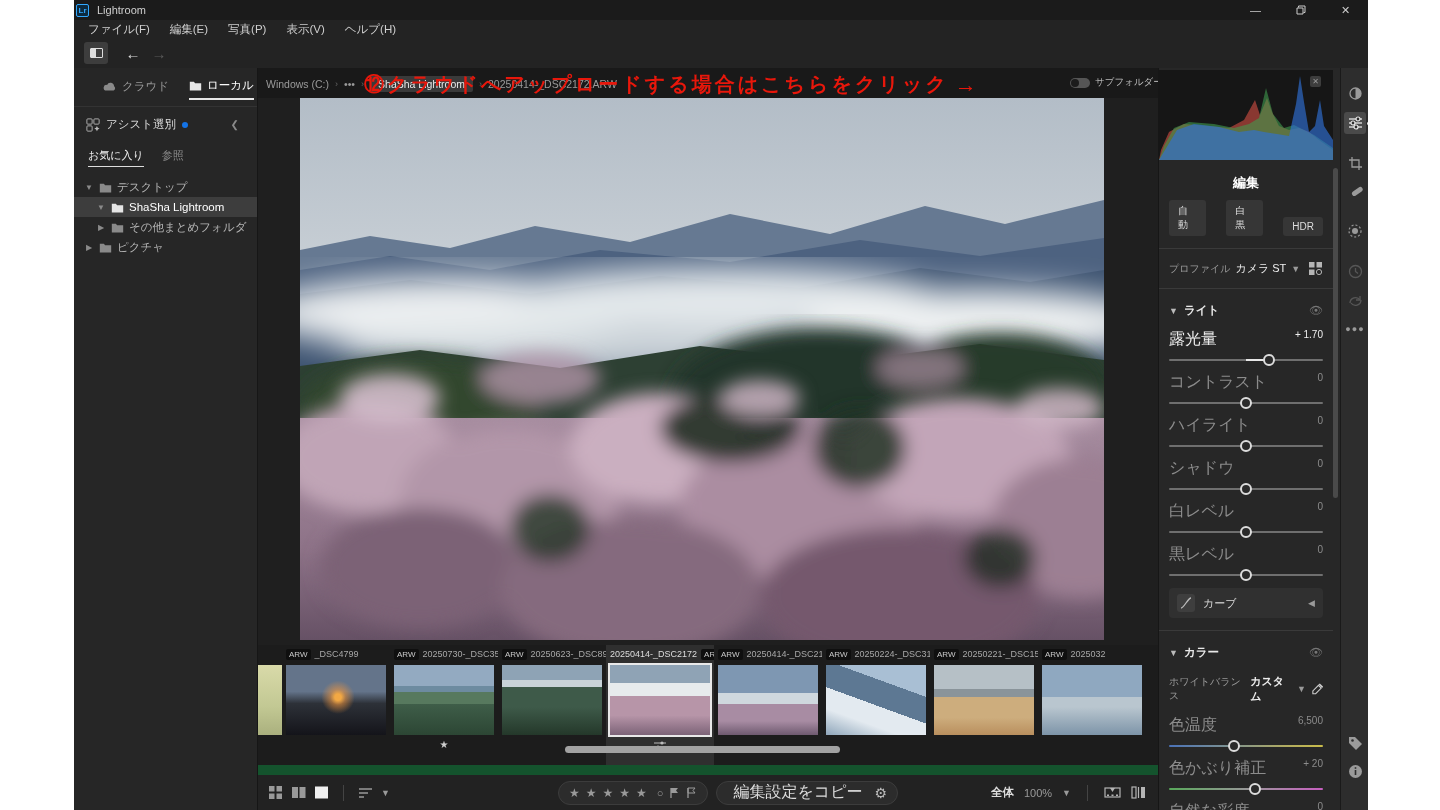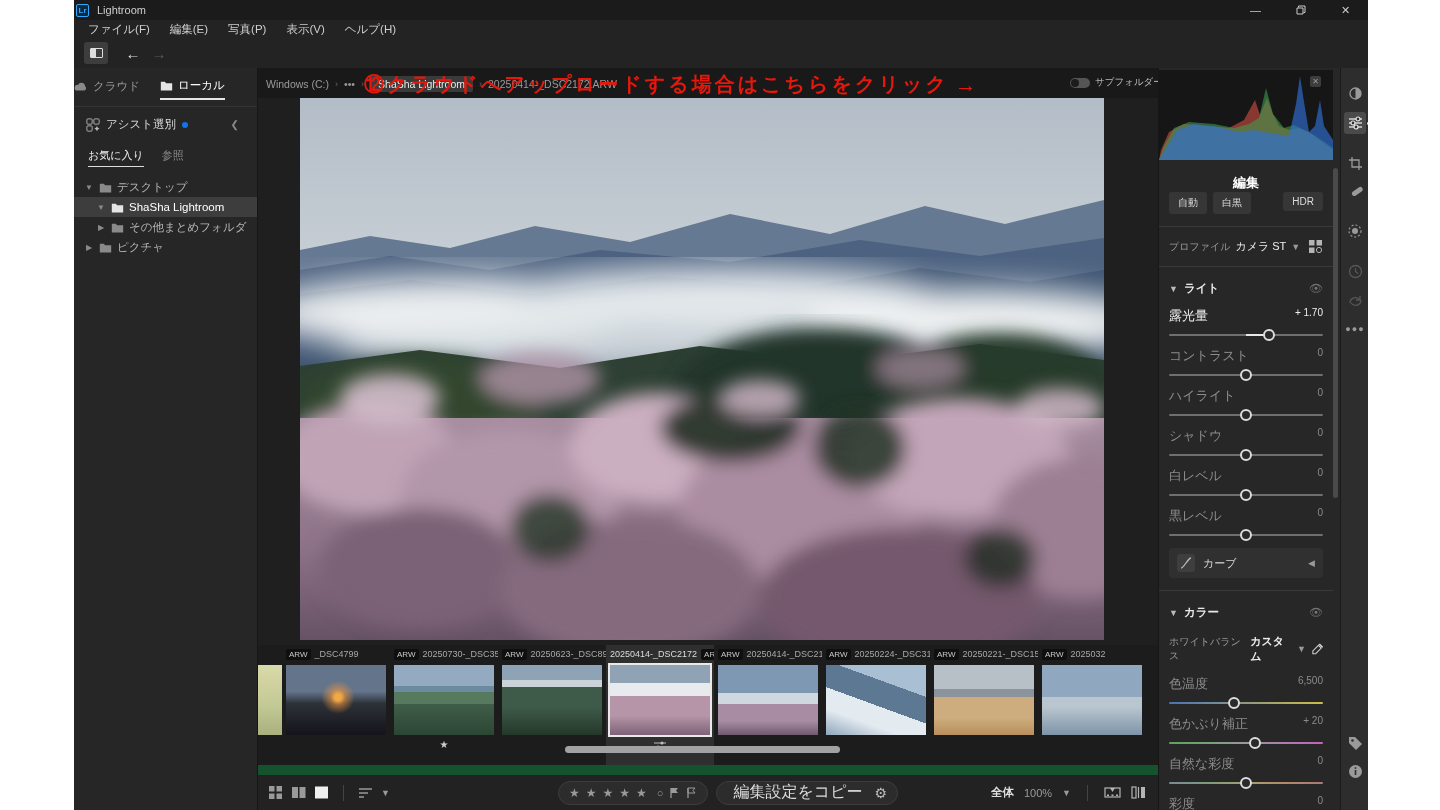--- a/index.html
+++ b/index.html
@@ -36,21 +36,21 @@
   .search-wrap { position:absolute; left:406px; top:43px; width:440px; height:21px;
     background:#2a2a2a; border:1px solid #454545; border-radius:3px;
     display:flex; align-items:center; justify-content:center; }
   .search-wrap svg { margin-right:6px; }
   .search-ph { font-size:11px; color:#8f8f8f; }
   .top-icons { position:absolute; right:6px; top:42px; display:flex; gap:14px; align-items:center; }
 
   
   .sidebar { position:absolute; left:0; top:68px; width:184px; bottom:0;
     background:#262626; border-right:1px solid #161616; }
-  .side-tabs { display:flex; gap:20px; padding:10px 0 6px 0; border-bottom:1px solid #333; }
+  .side-tabs { display:flex; gap:20px; padding:10px 0 6px 29px; border-bottom:1px solid #333; }
   .side-tab { font-size:11.5px; color:#999; display:flex; gap:5px; align-items:center; padding-bottom:5px; }
   .side-tab.active { color:#fff; border-bottom:2px solid #e6e6e6; }
   .assist-row { display:flex; align-items:center; gap:6px; padding:10px 8px 8px 12px; }
   .assist-label { font-size:11.5px; color:#ddd; }
   .blue-dot { width:6px; height:6px; border-radius:50%; background:#1473e6; }
   .assist-chev { margin-left:auto; margin-right:10px; color:#8a8a8a; font-size:10px; }
   .fav-tabs { display:flex; gap:18px; padding:8px 0 4px 14px; }
   .fav-tab { font-size:11px; color:#8a8a8a; padding-bottom:3px; }
   .fav-tab.active { color:#eee; border-bottom:1px solid #ddd; }
   .tree { margin-top:6px; }
@@ -137,35 +137,35 @@
   
   .rpanel { position:absolute; left:1084px; top:68px; width:182px; bottom:0;
     background:#272727; border-left:1px solid #161616; overflow:hidden; }
   .histogram { position:absolute; left:0; top:2px; width:174px; height:90px; background:#161616; }
   .hist-close { position:absolute; right:12px; top:6px; width:11px; height:11px; background:#3d3d3d;
     border-radius:2px; color:#999; font-size:8px; display:flex; align-items:center; justify-content:center; }
   .rp-body { position:absolute; left:0; top:92px; width:174px; bottom:0; padding:0 10px; }
   .rp-scrollbar { position:absolute; right:2px; top:100px; width:5px; height:330px;
     background:#4a4a4a; border-radius:3px; }
   .edit-title { font-size:13px; font-weight:bold; color:#fff; margin-top:14px;text-align:center; }
-  .edit-btns { display:flex; gap:6px; margin-top:0; align-items:flex-start; }
+  .edit-btns { display:flex; gap:20px; margin-top:8px; align-items:flex-end; }
   .ebtn { background:#363636; border-radius:3px; font-size:10px; color:#ddd; padding:4px 9px; }
   .ebtn.hdr { margin-left:auto; }
   .rp-div { height:1px; background:#3a3a3a; margin:12px -10px 0; }
   .profile-row { display:flex; align-items:center; margin-top:12px; gap:5px; }
   .profile-label { font-size:10px; color:#999; }
   .profile-val { font-size:11px; color:#eee; }
   .browse-icon { margin-left:auto; }
   .sec-head { display:flex; align-items:center; margin-top:14px; gap:6px; }
   .sec-chev { color:#bbb; font-size:9px; }
   .sec-title { font-size:11.5px; font-weight:bold; color:#e8e8e8; }
   .eye { margin-left:auto; color:#777; font-size:11px; }
   .sl { margin-top:11px; }
   .sl-row { display:flex; justify-content:space-between; }
-  .sl-label { font-size:13px; color:#8c8c8c; }
+  .sl-label { font-size:16px; color:#8c8c8c; }
   .sl-val { font-size:10px; color:#8c8c8c; }
   .sl.active .sl-label, .sl.active .sl-val { color:#efefef; }
   .sl-track { position:relative; height:2px; background:#6f6f6f; margin-top:9px; border-radius:1px; }
   .sl-track.temp { background:linear-gradient(90deg,#4a72b8,#7f9390 40%,#b0ab62 75%,#c9bc4a); }
   .sl-track.tint { background:linear-gradient(90deg,#58a85a,#989898 50%,#c75fc0); }
   .sl-track.sat  { background:linear-gradient(90deg,#7a8a97,#7d9a7d,#a8a070,#b08a6a,#a87a7a); }
   .knob { position:absolute; top:50%; width:12px; height:12px; border:2px solid #dcdcdc;
     border-radius:50%; background:#2a2a2a; transform:translate(-50%,-50%); }
   .sl-fill { position:absolute; left:50%; top:0; height:2px; background:#e8e8e8; }
   .tool-row { display:flex; align-items:center; gap:8px; background:#303030; border-radius:4px;

